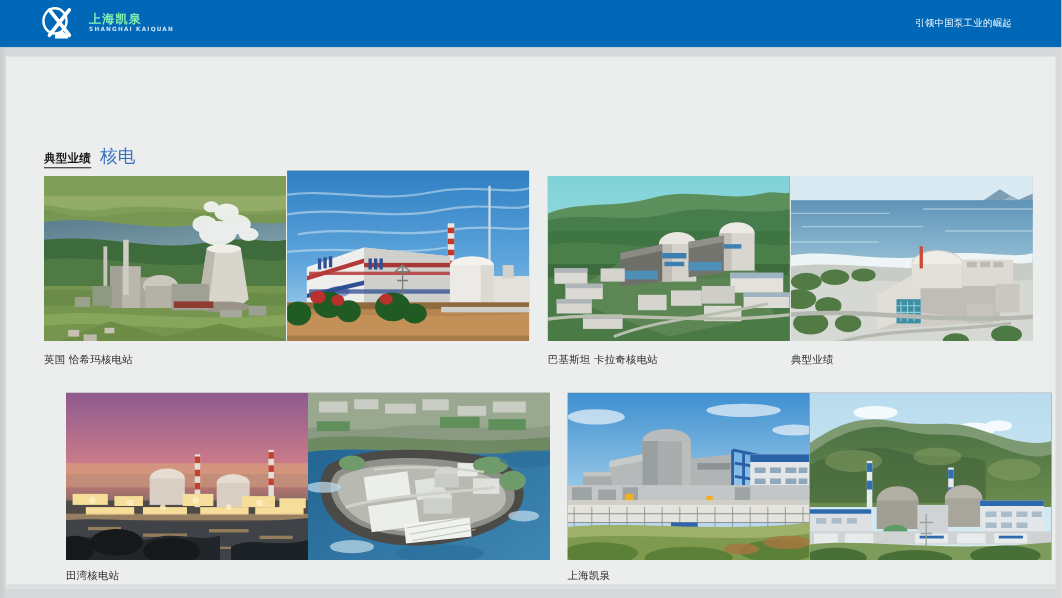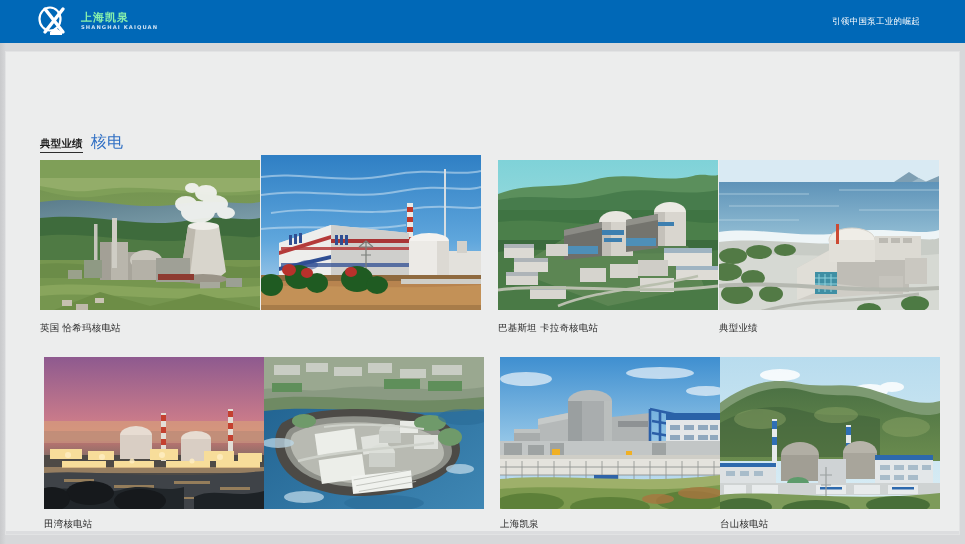--- a/index.html
+++ b/index.html
@@ -170,21 +170,21 @@
   
   .row1 .cell:nth-child(1) .thumb { height: 150px; margin-top: 5px; }
   .row1 .cell:nth-child(2) .thumb { height: 155px; margin-top: 0px; }
   .row1 .cell:nth-child(3) .thumb { height: 150px; margin-top: 5px; }
   .row1 .cell:nth-child(4) .thumb { height: 150px; margin-top: 5px; }
   .row1 .cell:nth-child(1) .caption,
   .row1 .cell:nth-child(3) .caption,
   .row1 .cell:nth-child(4) .caption { margin-top: 11px; }
 
   .row2 .cell .thumb { height: 152px; }
-  .row2 .cell:nth-child(1) { margin-left: 4px; }
+  .row2 .cell:nth-child(1) { margin-left: 20px; }
   .row2 .cell:nth-child(4) { margin-left: 0px; }
   .row2 .caption { margin-top: 8px; }
 
   .gallery .row1 .cell { margin-right: 1px; }
   .gallery .row2 .cell { margin-right: 0px; }
 </style>
 </head>
 <body>
 
 <div class="header">
@@ -840,21 +840,20 @@
               </g>
 
               <path d="M0 138 C50 132 120 146 220 136 L220 155 L0 155 Z" fill="#7d9b5a"></path>
               <g fill="#486f38">
                 <ellipse cx="24" cy="150" rx="28" ry="9"></ellipse>
                 <ellipse cx="96" cy="152" rx="34" ry="9"></ellipse>
                 <ellipse cx="178" cy="148" rx="32" ry="9"></ellipse>
               </g>
             </svg>
           </div>
-          <div class="caption">台山核电站</div>
         </div>
 
       </div>
 
     </div>
 
   </div>
 </div>
 
 </body></html>

